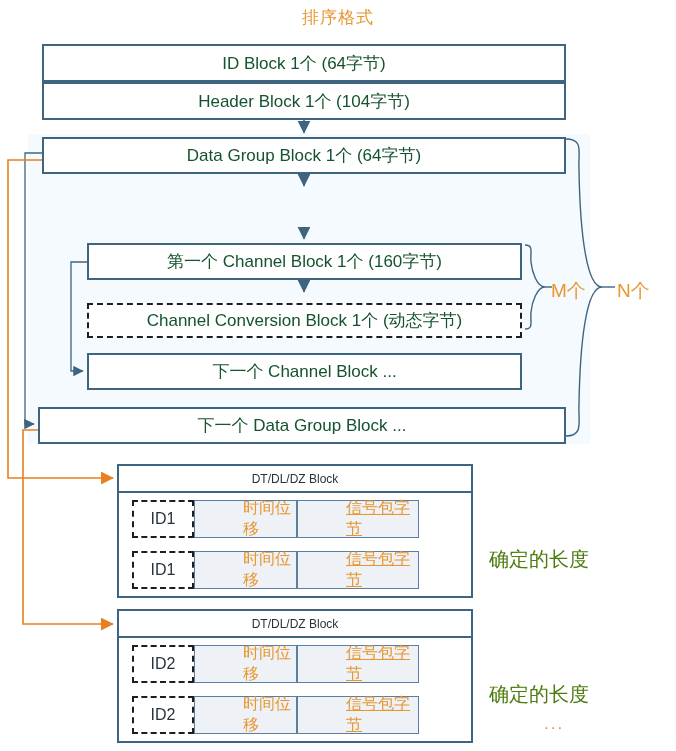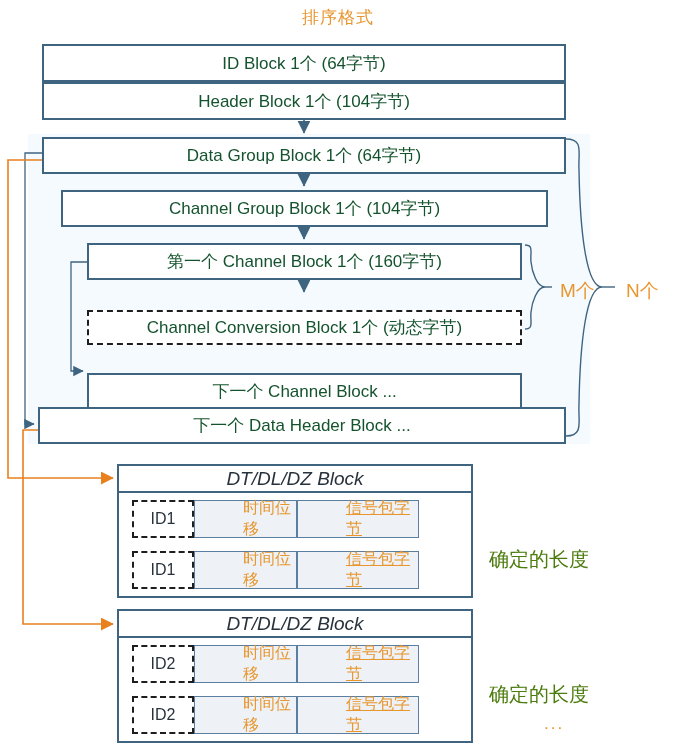--- a/index.html
+++ b/index.html
@@ -57,21 +57,21 @@
     position:absolute;
     box-sizing:border-box;
     border:2px solid #3F6480;
     background:#FFFFFF;
   }
   .dthead{
     box-sizing:border-box;
     height:27px;
     border-bottom:2px solid #3F6480;
     display:flex;align-items:center;justify-content:center;
-    font-size:19px;color:#28323C;font-style:italic;
+    font-size:12px;color:#28323C;
   }
   .dtrow{
     position:absolute;
     height:38px;
     display:flex;
     align-items:stretch;
   }
   .cell-id{
     box-sizing:border-box;
     width:62px;
@@ -102,47 +102,45 @@
     position:absolute;
     color:#E8962E;
     font-size:17px;
     letter-spacing:2px;
   }
   .brace-lbl{
     position:absolute;
     color:#E8962E;
     font-size:19px;
     white-space:nowrap;
-    margin-left:9px;
   }
 </style>
 </head>
 <body>
 
 <div id="stage">
 
   <div class="title">排序格式</div>
 
   <div class="panel" style="left:28px; top:134px; width:562px; height:310px;"></div>
 
   <div class="blk" style="left:42px; top:44px; width:524px; height:38px;">ID Block 1个 (64字节)</div>
 
   <div class="blk" style="left:42px; top:82px; width:524px; height:38px;text-align:right;">Header Block 1个 (104字节)</div>
 
   <div class="blk" style="left:42px; top:137px; width:524px; height:37px;">Data Group Block 1个 (64字节)</div>
 
-  <div class="blk" style="left:61px; top:190px; width:487px; height:37px;">Channel Group Block 1个 (104字节)</div>
 
   <div class="blk" style="left:87px; top:243px; width:435px; height:37px;">第一个 Channel Block 1个 (160字节)</div>
 
-  <div class="blk dashed" style="left:87px; top:310px; width:435px; height:35px;">Channel Conversion Block 1个 (动态字节)</div>
-
-  <div class="blk" style="left:87px; top:353px; width:435px; height:37px;margin-top:20px;">下一个 Channel Block ...</div>
-
-  <div class="blk" style="left:38px; top:407px; width:528px; height:37px;">下一个 Data Header Block ...</div>
+  <div class="blk dashed" style="left:87px; top:303px; width:435px; height:35px;">Channel Conversion Block 1个 (动态字节)</div>
+
+  <div class="blk" style="left:87px; top:353px; width:435px; height:37px;">下一个 Channel Block ...</div>
+
+  <div class="blk" style="left:38px; top:407px; width:528px; height:37px;">下一个 Data Group Block ...</div>
 
   <div class="brace-lbl" style="left:551px; top:278px;">M个</div>
   <div class="brace-lbl" style="left:617px; top:278px;">N个</div>
 
   <div class="dtgroup" style="left:117px; top:464px; width:356px; height:134px;">
     <div class="dthead">DT/DL/DZ Block</div>
   </div>
   <div class="dtrow" style="left:132px; top:500px; width:326px;">
     <div class="cell-id">ID1</div>
     <div class="cell-f cell-time">时间位移</div>

